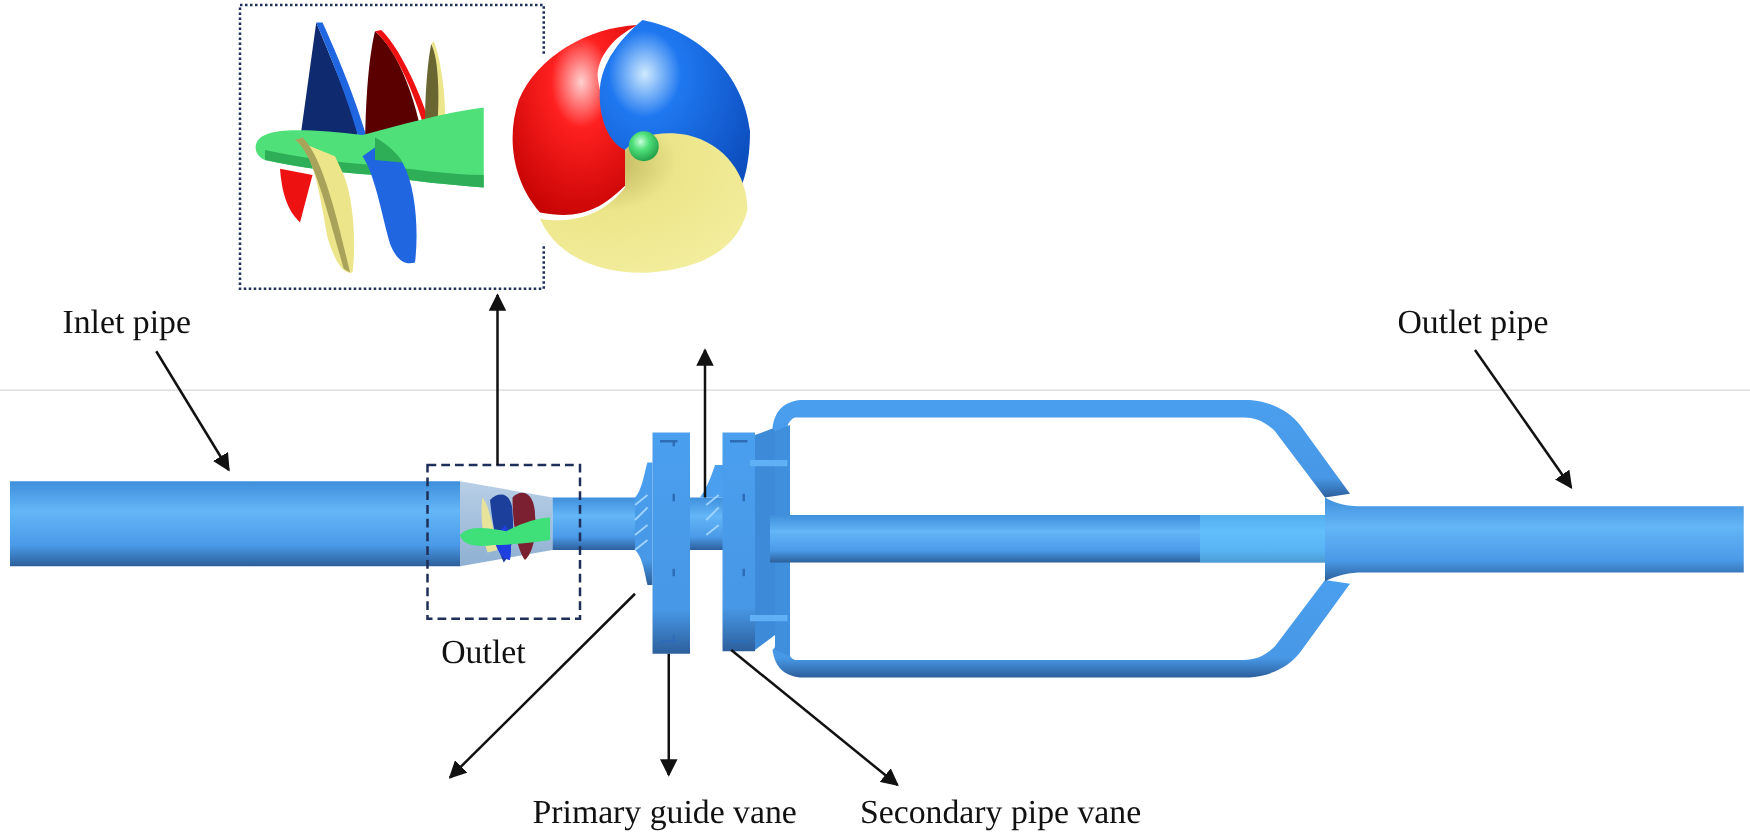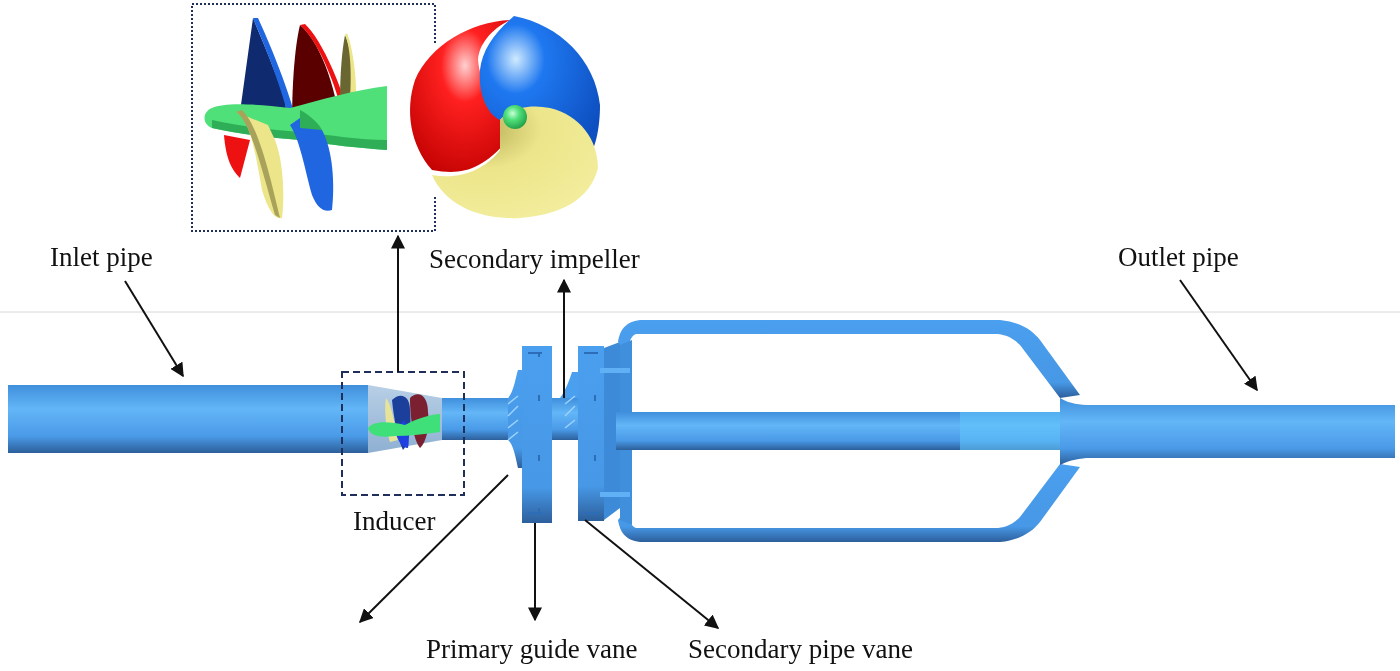--- a/index.html
+++ b/index.html
@@ -156,17 +156,16 @@
   <line x1="1180" y1="280" x2="1257" y2="390" stroke="#111" stroke-width="2" marker-end="url(#arr)"></line>
   <line x1="564" y1="398" x2="564" y2="280" stroke="#111" stroke-width="2" marker-end="url(#arr)"></line>
   <line x1="508" y1="475" x2="360" y2="622" stroke="#111" stroke-width="2" marker-end="url(#arr)"></line>
   <line x1="535" y1="523" x2="535" y2="620" stroke="#111" stroke-width="2" marker-end="url(#arr)"></line>
   <line x1="585" y1="520" x2="718" y2="628" stroke="#111" stroke-width="2" marker-end="url(#arr)"></line>
 </svg>
 
   
   <div class="lbl" style="left:50px;top:244px;">Inlet pipe</div>
   <div class="lbl" style="left:1118px;top:244px;">Outlet pipe</div>
-  <div class="lbl" style="left:429px;top:246px;">Secondary impeller</div>
-  <div class="lbl" style="left:353px;top:508px;">Inducer</div>
+  <div class="lbl" style="left:353px;top:508px;">Outlet</div>
   <div class="lbl" style="left:426px;top:636px;">Primary guide vane</div>
   <div class="lbl" style="left:688px;top:636px;">Secondary pipe vane</div>
 </div>
 
 </body></html>

